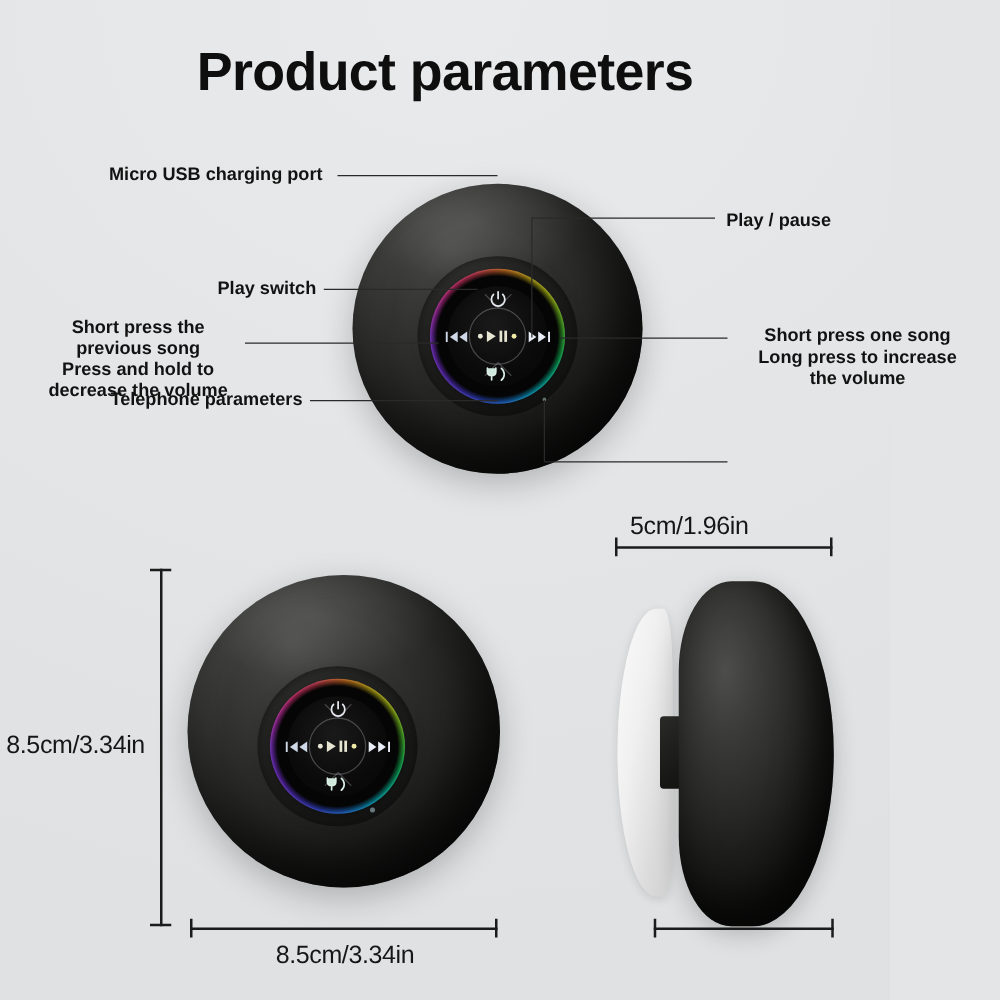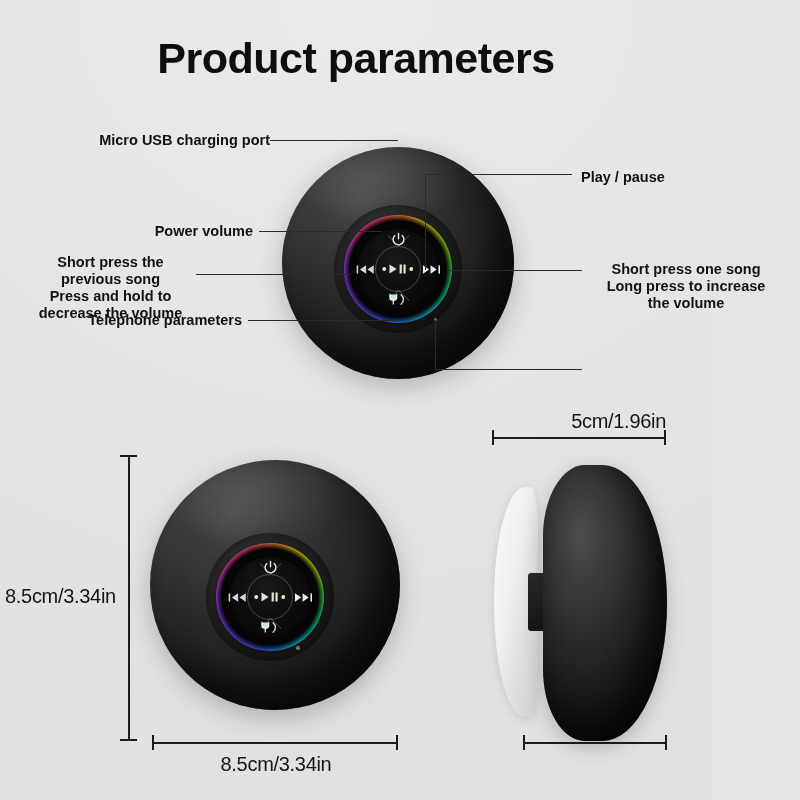--- a/index.html
+++ b/index.html
@@ -219,22 +219,22 @@
   <div class="ln lnh" style="left:248px;top:320px;width:150px;"></div>
 
   <div class="ln lnv" style="left:425px;top:174px;height:96px;"></div>
   <div class="ln lnh" style="left:425px;top:174px;width:147px;"></div>
 
   <div class="ln lnh" style="left:448px;top:270px;width:134px;"></div>
 
   <div class="ln lnv" style="left:435px;top:320px;height:49px;"></div>
   <div class="ln lnh" style="left:435px;top:369px;width:147px;"></div>
 
-  <div class="lbl r" style="left:52px;top:132px;width:218px;">Micro USB charging port</div>
-  <div class="lbl r" style="left:46px;top:223px;width:207px;">Power volume</div>
+  <div class="lbl r" style="left:40px;top:132px;width:218px;">Micro USB charging port</div>
+  <div class="lbl r" style="left:46px;top:223px;width:207px;">Play switch</div>
   <div class="lbl c" style="left:28px;top:254px;width:165px;">Short press the
 previous song
 Press and hold to
 decrease the volume</div>
   <div class="lbl r" style="left:46px;top:312px;width:196px;">Telephone parameters</div>
   <div class="lbl c" style="left:586px;top:261px;width:200px;">Short press one song
 Long press to increase
 the volume</div>
   <div class="lbl l" style="left:581px;top:169px;width:190px;">Play / pause</div>
 
@@ -307,19 +307,19 @@
               border-radius:70% 16% 16% 70% / 50% 22% 22% 50%;"></div>
 
   <div class="stem" style="left:528px;top:573px;width:28px;height:58px;"></div>
 
   <div class="side-body" style="left:543px;top:465px;width:124px;height:276px;
               border-radius:34% 52% 52% 34% / 26% 50% 50% 26%;"></div>
 
   <div class="dim dimh" style="left:492px;top:437px;width:174px;"></div>
   <div class="cap caph" style="left:492px;top:430px;"></div>
   <div class="cap caph" style="left:664px;top:430px;"></div>
-  <div class="dimtxt" style="left:492px;top:410px;width:174px;text-align:right;">5cm/1.96in</div>
+  <div class="dimtxt" style="left:504px;top:410px;width:174px;text-align:left;">5cm/1.96in</div>
 
   <div class="dim dimh" style="left:523px;top:742px;width:144px;"></div>
   <div class="cap caph" style="left:523px;top:735px;"></div>
   <div class="cap caph" style="left:665px;top:735px;"></div>
 
 </div>
 
 </body></html>

